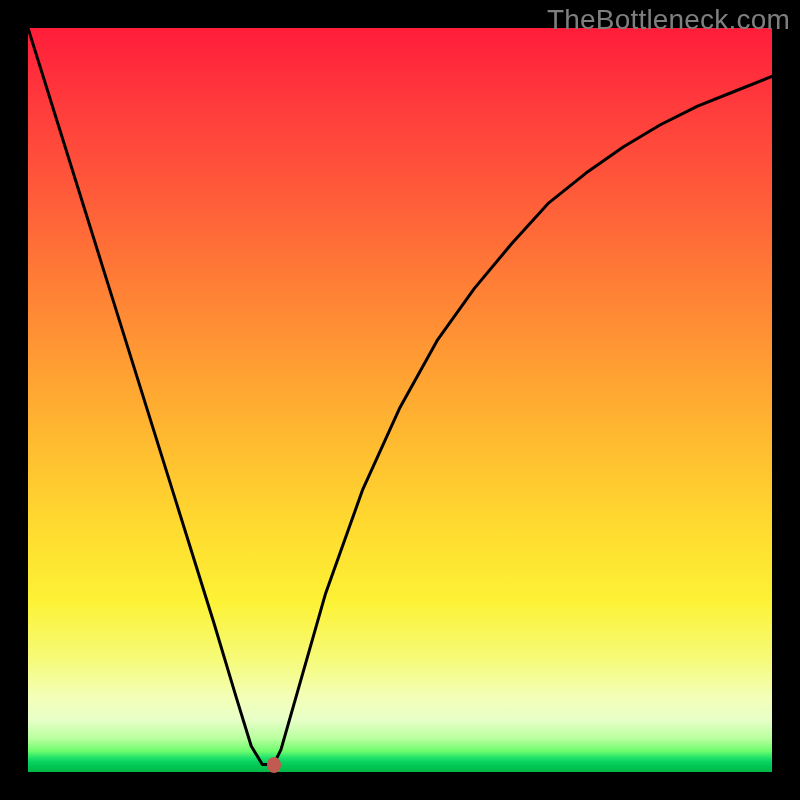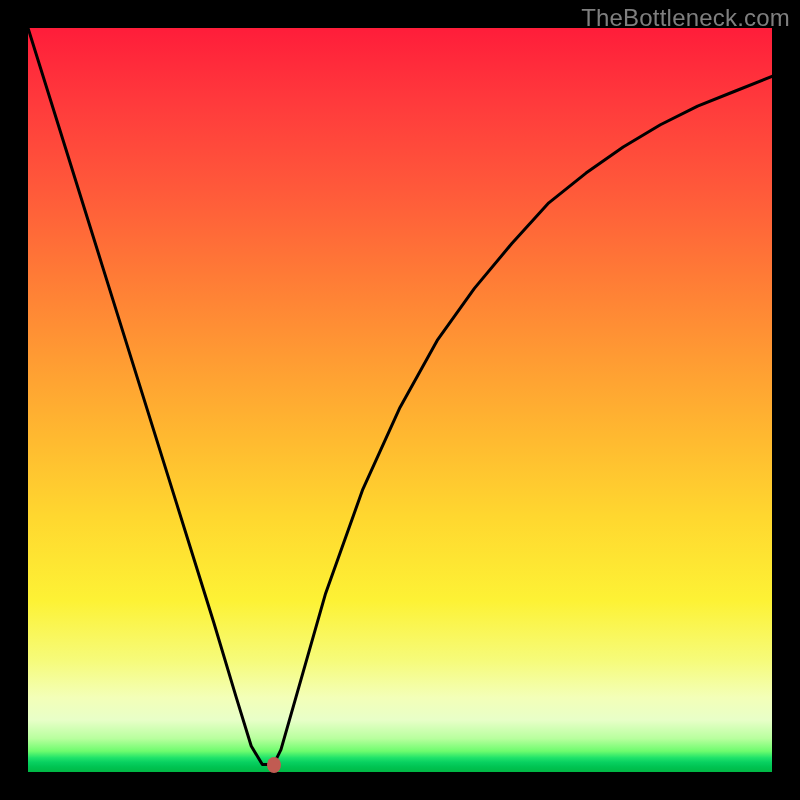--- a/index.html
+++ b/index.html
@@ -44,21 +44,21 @@
       #08d060 98.7%,
       #00c452 99.3%,
       #00b845 100%
     );
   }
   .watermark {
     position: absolute;
     top: 4px;
     right: 10px;
     color: #7f7f7f;
-    font-size: 24px;
+    font-size: 28px;
     font-weight: 500;
     letter-spacing: 0.2px;
   }
   svg.curve {
     position: absolute;
     left: 0; top: 0;
     width: 744px;
     height: 744px;
   }
   .marker {

